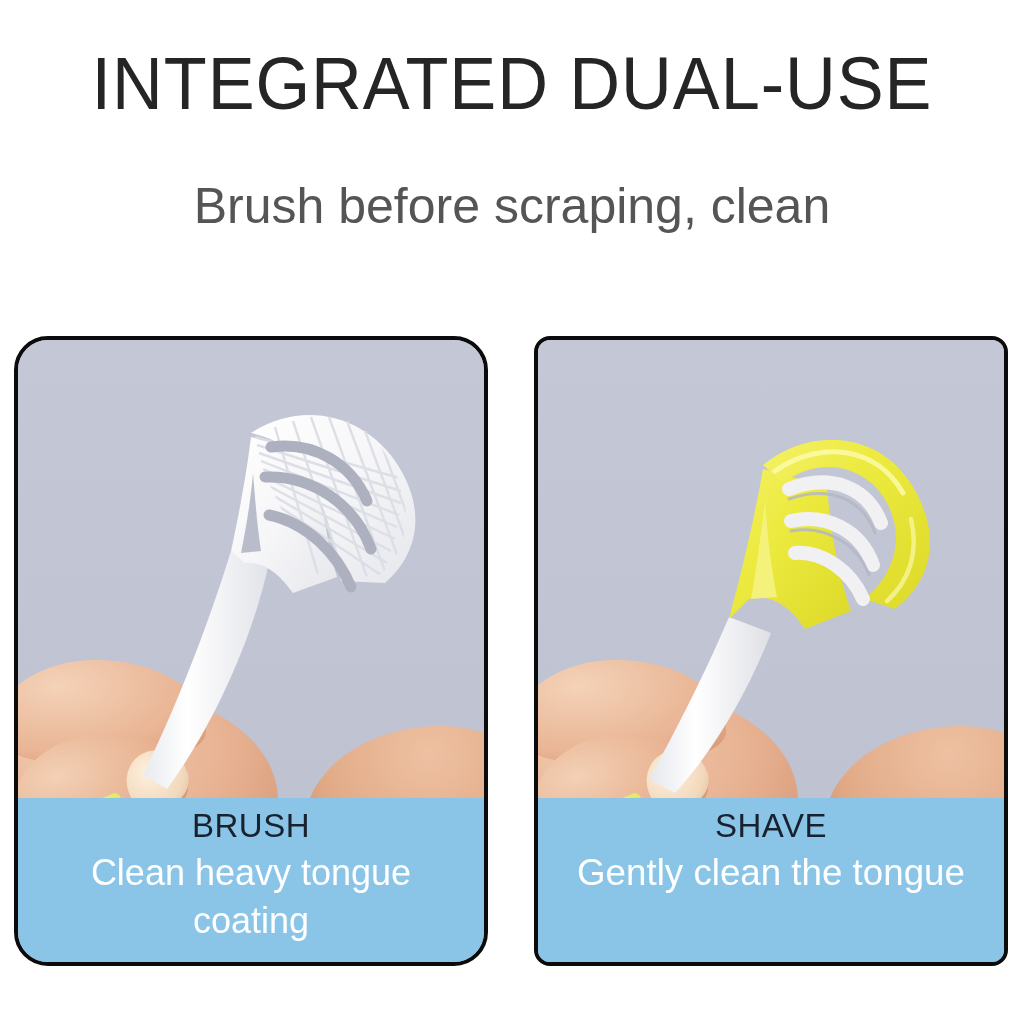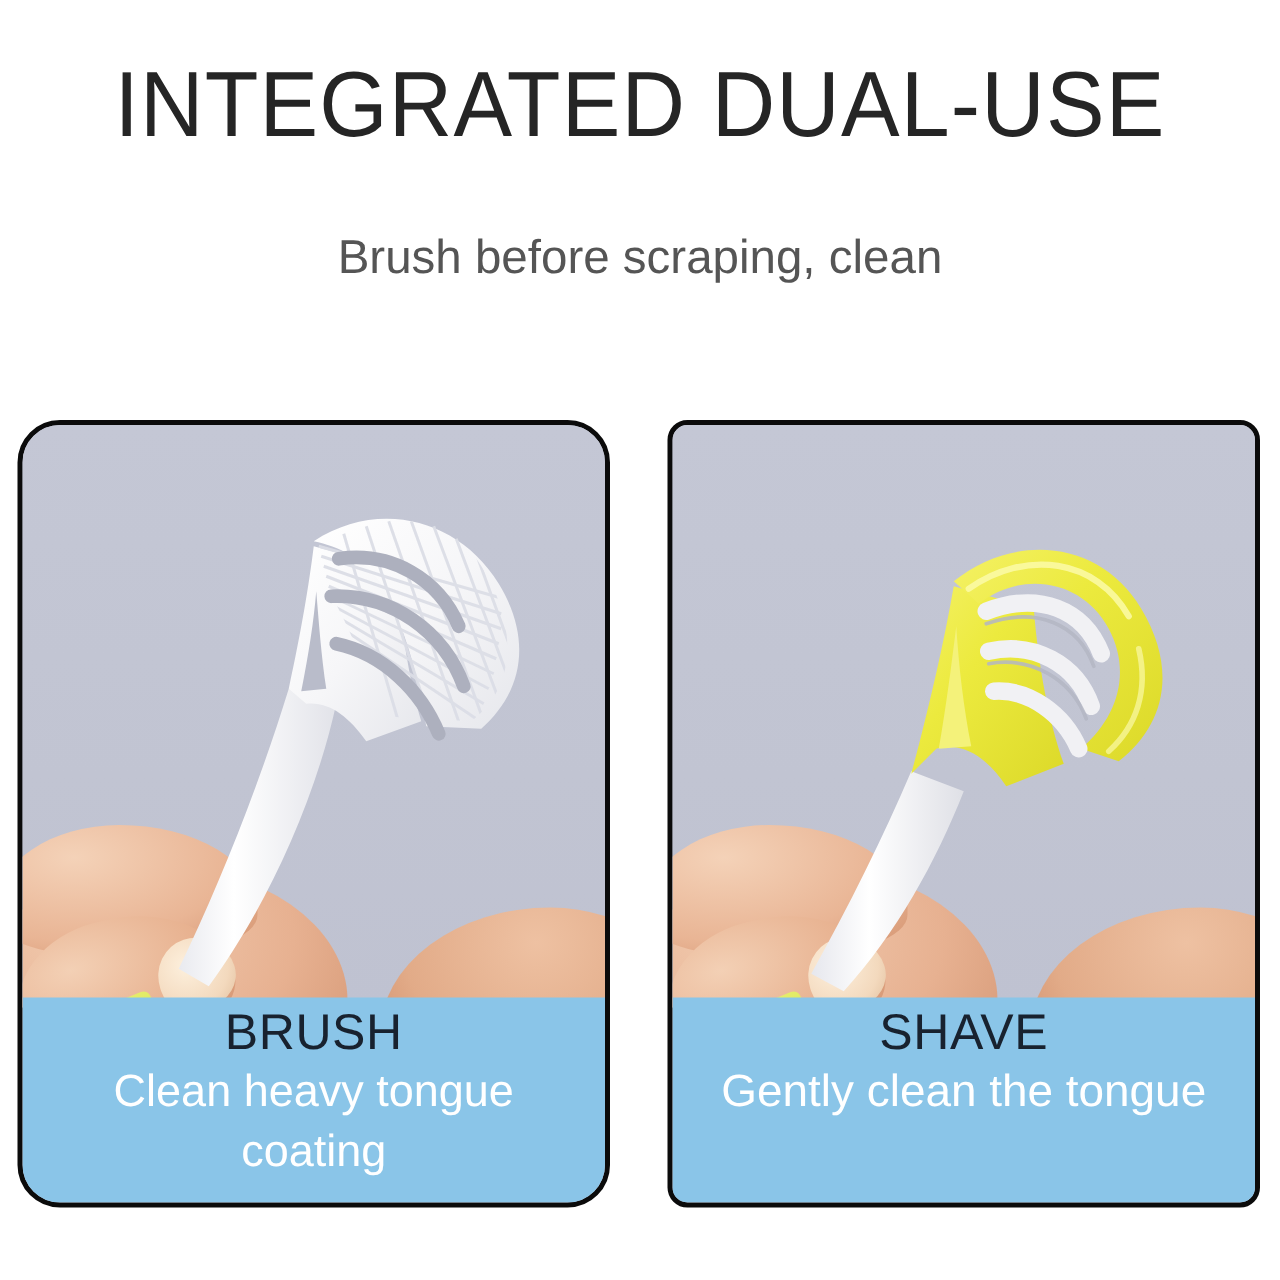--- a/index.html
+++ b/index.html
@@ -37,21 +37,21 @@
     transform: scaleX(0.95);
     transform-origin: center top;
     white-space: nowrap;
   }
   .subtitle {
     position: absolute;
     left: 162px;
     top: 180px;
     width: 700px;
     text-align: center;
-    font-size: 38px;
+    font-size: 50px;
     line-height: 52px;
     color: #555555;
     font-weight: 400;
   }
 
   
   .cards {
     position: absolute;
     left: 0;
     top: 336px;
@@ -169,21 +169,21 @@
     left: 0;
     bottom: 0;
     width: 100%;
     height: 164px;
     background: #8ac5e8;
     text-align: center;
     padding-top: 6px;
     box-sizing: border-box;
   }
   .caption-title {
-    font-size: 40px;
+    font-size: 33px;
     line-height: 44px;
     color: #18222f;
     font-weight: 400;
     letter-spacing: 0.5px;
   }
   .caption-desc {
     font-size: 36px;
     line-height: 47px;
     color: #ffffff;
     font-weight: 400;

